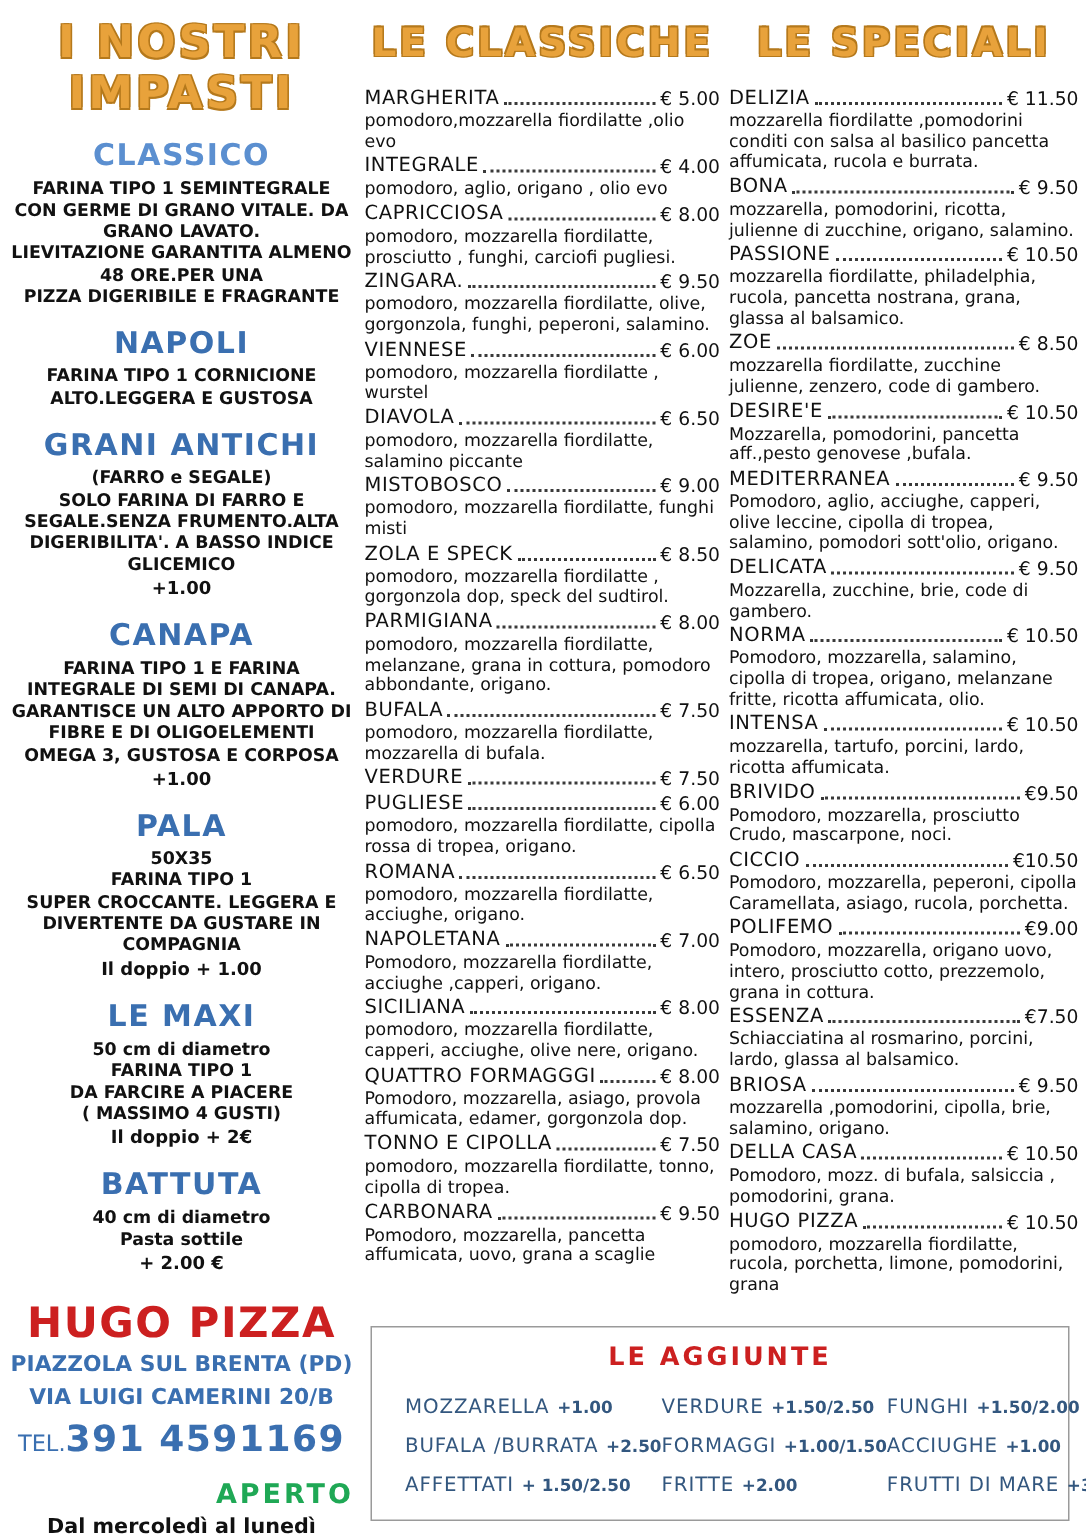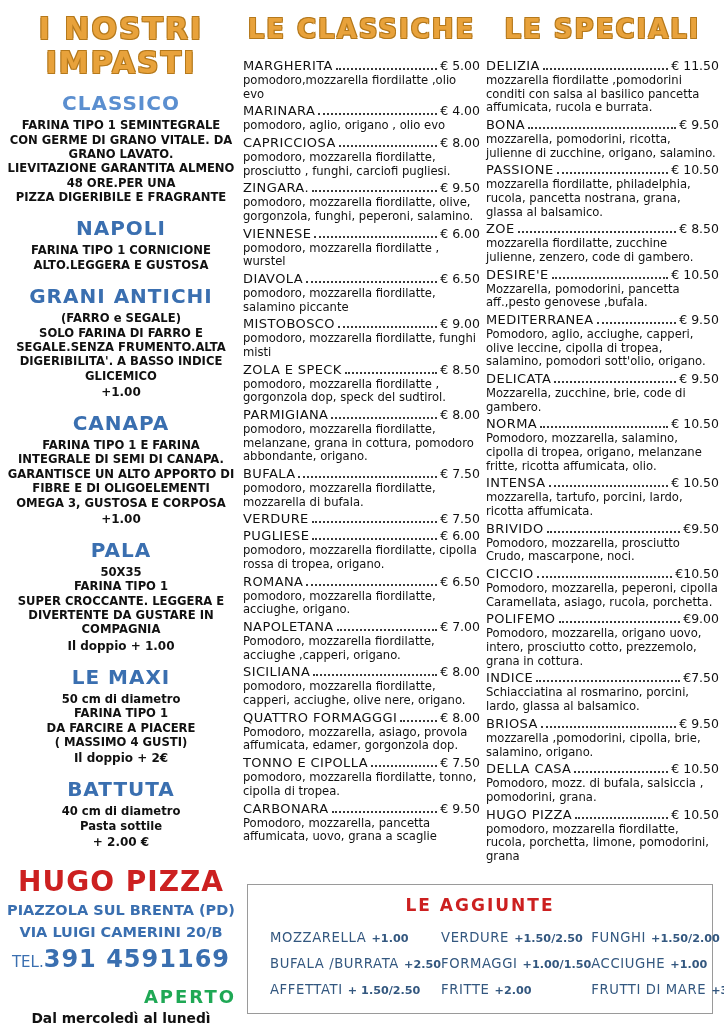--- a/index.html
+++ b/index.html
@@ -154,21 +154,21 @@
         <div class="item-row">
           <span class="item-name">MARGHERITA</span>
           <span class="dots"></span>
           <span class="item-price">€ 5.00</span>
         </div>
         <div class="item-desc">pomodoro,mozzarella fiordilatte ,olio evo</div>
       </div>
 
       <div class="menu-item">
         <div class="item-row">
-          <span class="item-name">MARINARA</span>
+          <span class="item-name">INTEGRALE</span>
           <span class="dots"></span>
           <span class="item-price">€ 4.00</span>
         </div>
         <div class="item-desc">pomodoro, aglio, origano , olio evo</div>
       </div>
 
       <div class="menu-item">
         <div class="item-row">
           <span class="item-name">CAPRICCIOSA</span>
           <span class="dots"></span>
@@ -420,21 +420,21 @@
         <div class="item-row">
           <span class="item-name">POLIFEMO</span>
           <span class="dots"></span>
           <span class="item-price">€9.00</span>
         </div>
         <div class="item-desc">Pomodoro, mozzarella, origano uovo, intero, prosciutto cotto, prezzemolo, grana in cottura.</div>
       </div>
 
       <div class="menu-item">
         <div class="item-row">
-          <span class="item-name">INDICE</span>
+          <span class="item-name">ESSENZA</span>
           <span class="dots"></span>
           <span class="item-price">€7.50</span>
         </div>
         <div class="item-desc">Schiacciatina al rosmarino, porcini, lardo, glassa al balsamico.</div>
       </div>
 
       <div class="menu-item">
         <div class="item-row">
           <span class="item-name">BRIOSA</span>
           <span class="dots"></span>

